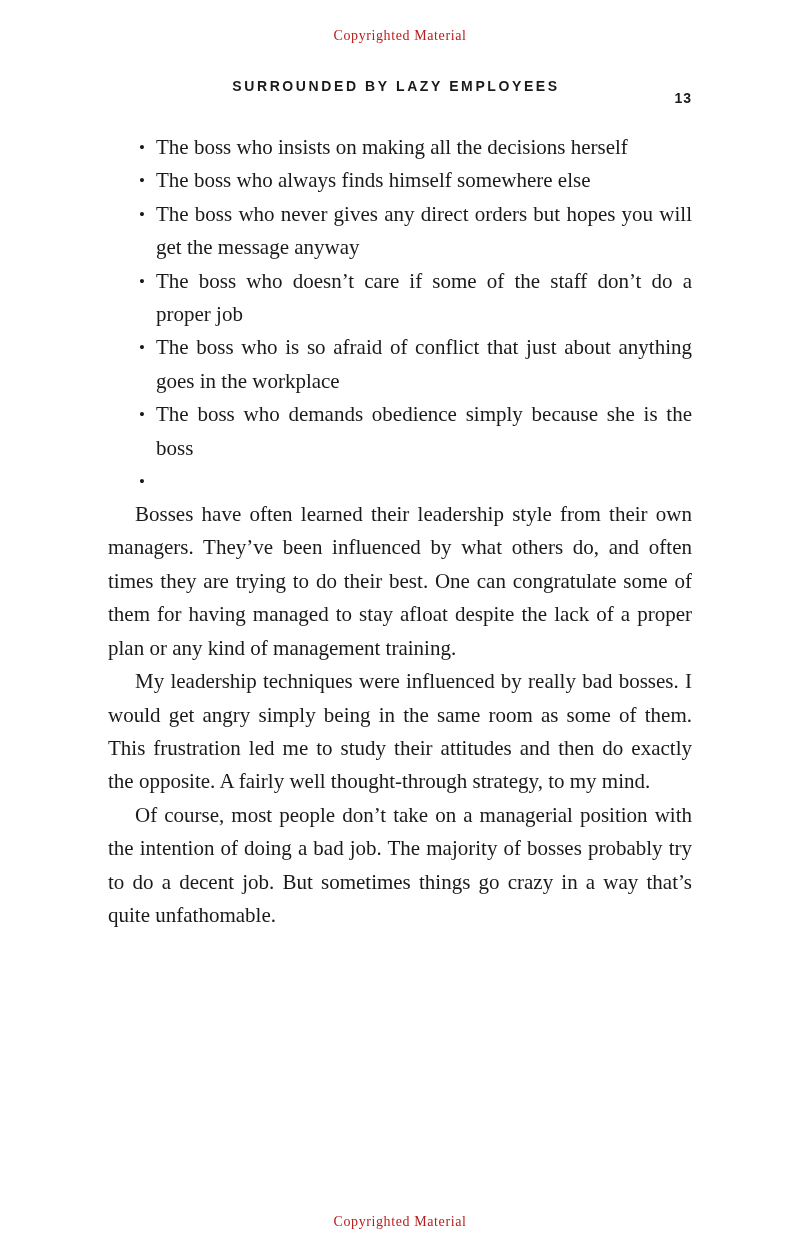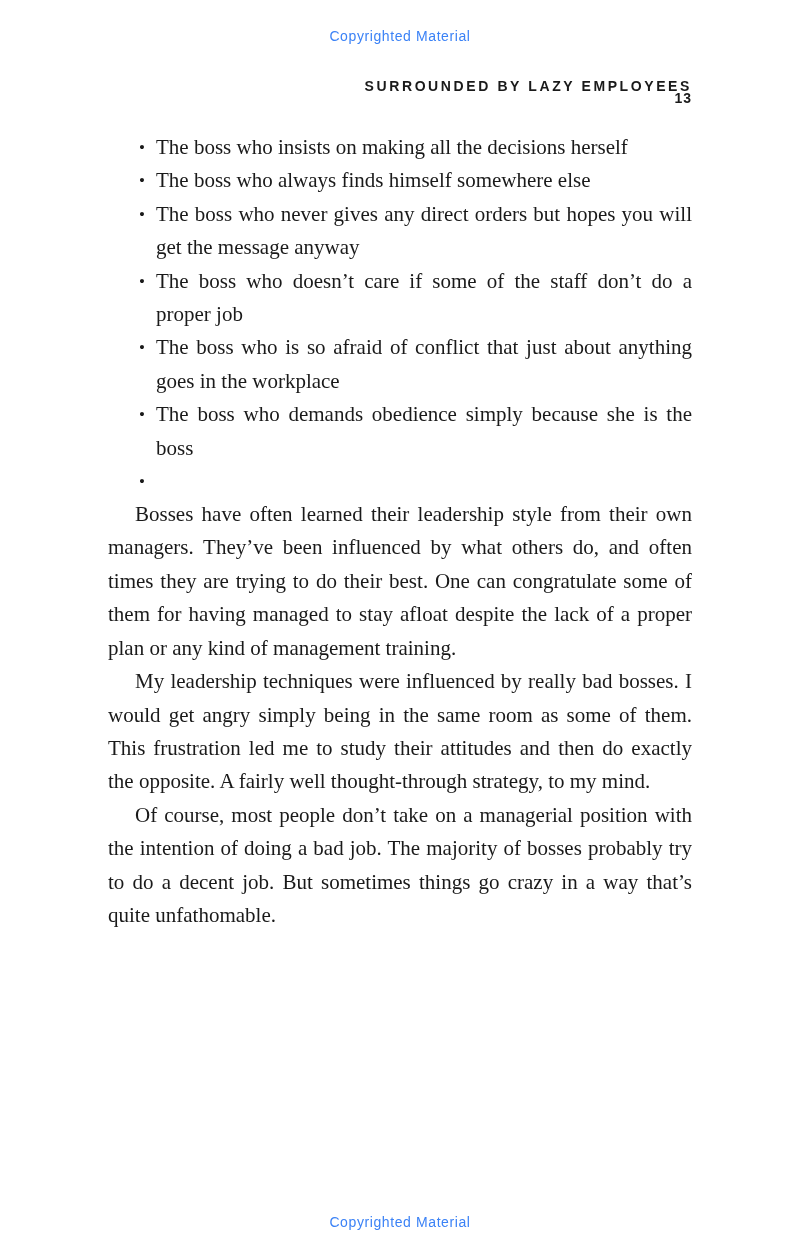--- a/index.html
+++ b/index.html
@@ -11,43 +11,43 @@
     background: #ffffff;
     font-family: "Liberation Serif", serif;
     color: #1a1a1a;
     overflow: hidden;
   }
   .copyright-notice {
     position: absolute;
     left: 0;
     width: 100%;
     text-align: center;
-    font-family: Liberation Sans, sans-serif;
+    font-family: Liberation Serif, serif;
     font-size: 14px;
     letter-spacing: 0.6px;
-    color: #3b82f6;
+    color: #b91c1c;
   }
   .copyright-top { top: 28px; }
   .copyright-bottom { top: 1214px; }
   .page-header {
     position: absolute;
     top: 78px;
     left: 108px;
     width: 584px;
     height: 20px;
     font-family: "Liberation Sans", sans-serif;
     font-weight: bold;
     font-size: 14px;
     color: #1a1a1a;
   }
   .running-head {
     position: absolute;
     left: 0;
-    right: 0;
-    text-align: right;
+    right: 8px;
+    text-align: center;
     letter-spacing: 2.6px;
     white-space: nowrap;
   }
   .page-number {
     position: absolute;
     right: 0;
     top: 12px;
     letter-spacing: 1px;
   }
   .text-block {

